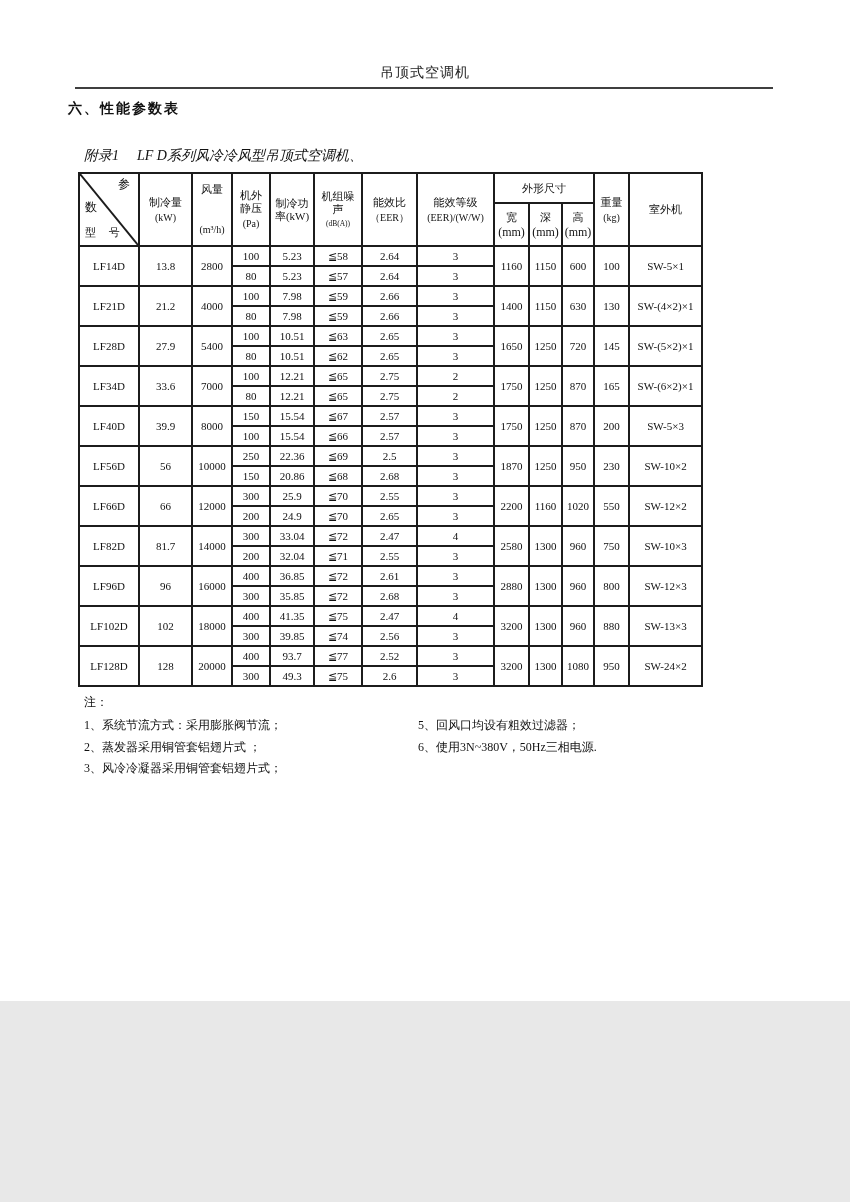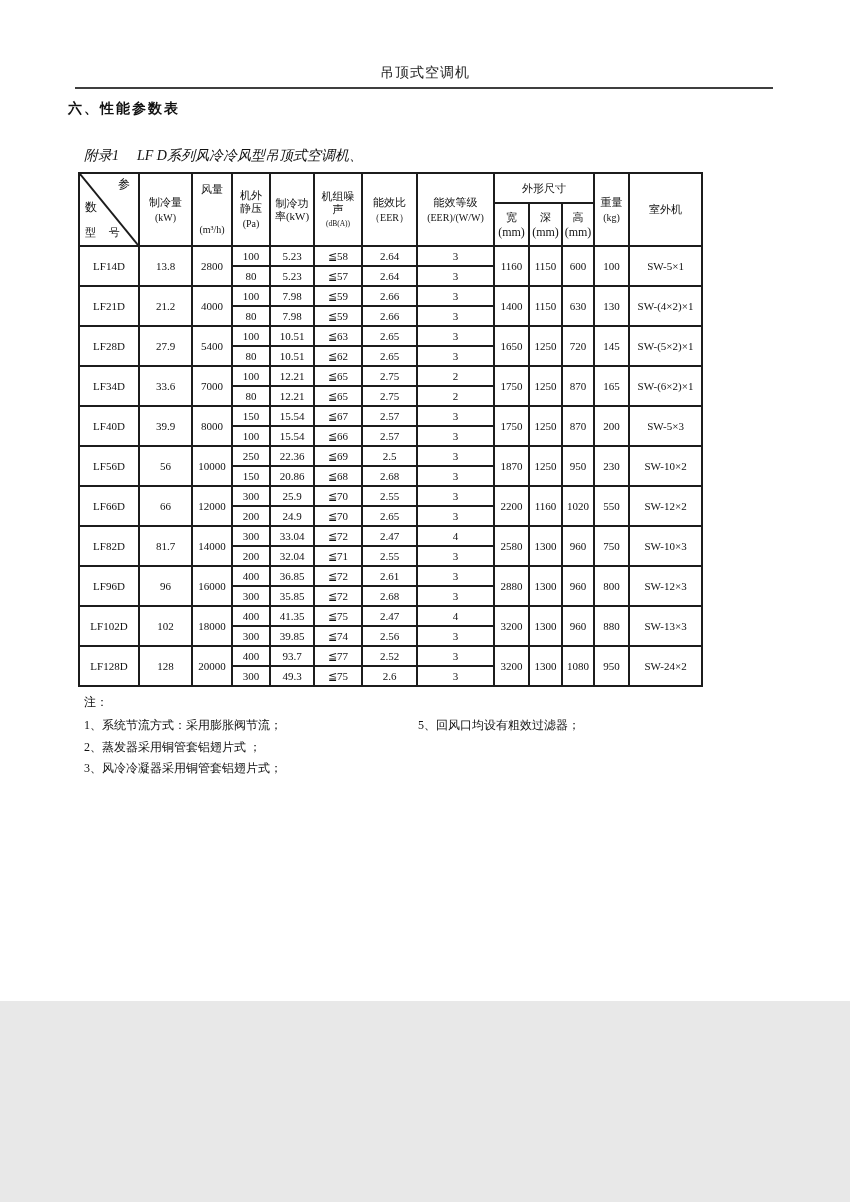--- a/index.html
+++ b/index.html
@@ -405,19 +405,20 @@
   <div class="notes">
     <div class="notes-label">注：</div>
     <div class="notes-cols">
       <div class="notes-col left">
         <div>1、系统节流方式：采用膨胀阀节流；</div>
         <div>2、蒸发器采用铜管套铝翅片式 ；</div>
         <div>3、风冷冷凝器采用铜管套铝翅片式；</div>
       </div>
       <div class="notes-col right">
         <div>5、回风口均设有粗效过滤器；</div>
+        <div>6、使用3N~380V，50Hz三相电源.</div>
       </div>
     </div>
   </div>
 
   <div class="page-number">5</div>
 
 </div>
 
 </body></html>

